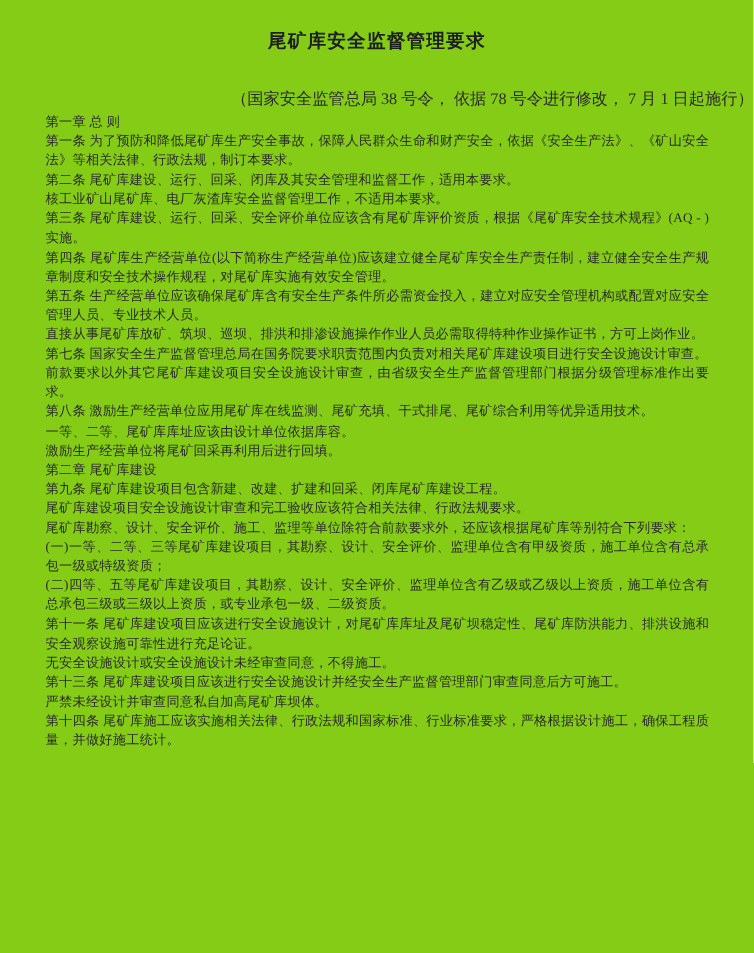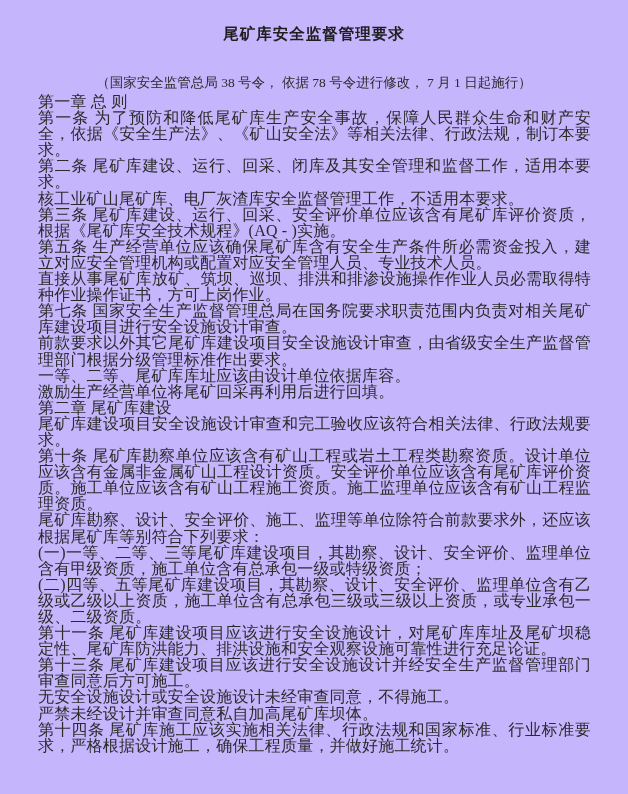--- a/index.html
+++ b/index.html
@@ -4,80 +4,82 @@
 <style>
   html, body {
     margin: 0;
     padding: 0;
     background: #ffffff;
   }
   .page {
     position: relative;
     width: 628px;
     height: 794px;
-    background: #c4b5fd;
+    background: #84cc16;
     overflow: hidden;
     font-family: "Liberation Serif", "DejaVu Serif", serif;
     color: #2b2b2b;
   }
   .doc-title {
     margin: 0;
     padding-top: 24px;
     text-align: center;
     font-size: 15.5px;
     font-weight: bold;
     letter-spacing: 1px;
     color: #1f1f1f;
   }
   .doc-subtitle {
     margin: 0;
     margin-top: 29px;
-    text-align: center;
+    text-align: right;
     font-size: 13.5px;
     color: #2b2b2b;
     white-space: nowrap;
   }
   .doc-body {
     margin-top: 2px;
     padding: 0 37px 0 38px;
   }
   .doc-body p {
     margin: 0;
-    font-size: 16px;
+    font-size: 11px;
     line-height: 16.1px;
     letter-spacing: 0.2px;
     text-align: justify;
     word-break: break-all;
     overflow-wrap: anywhere;
     color: #2b2b2b;
   }
 </style>
 </head>
 <body>
 
 <div class="page">
   <h1 class="doc-title">尾矿库安全监督管理要求</h1>
   <div class="doc-subtitle">（国家安全监管总局 38 号令， 依据 78 号令进行修改， 7 月 1 日起施行）</div>
   <div class="doc-body" id="doc-body">
       <p>第一章 总 则</p>
       <p>第一条 为了预防和降低尾矿库生产安全事故，保障人民群众生命和财产安全，依据《安全生产法》、《矿山安全法》等相关法律、行政法规，制订本要求。</p>
       <p>第二条 尾矿库建设、运行、回采、闭库及其安全管理和监督工作，适用本要求。</p>
       <p>核工业矿山尾矿库、电厂灰渣库安全监督管理工作，不适用本要求。</p>
       <p>第三条 尾矿库建设、运行、回采、安全评价单位应该含有尾矿库评价资质，根据《尾矿库安全技术规程》(AQ - )实施。</p>
+      <p>第四条 尾矿库生产经营单位(以下简称生产经营单位)应该建立健全尾矿库安全生产责任制，建立健全安全生产规章制度和安全技术操作规程，对尾矿库实施有效安全管理。</p>
       <p>第五条 生产经营单位应该确保尾矿库含有安全生产条件所必需资金投入，建立对应安全管理机构或配置对应安全管理人员、专业技术人员。</p>
       <p>直接从事尾矿库放矿、筑坝、巡坝、排洪和排渗设施操作作业人员必需取得特种作业操作证书，方可上岗作业。</p>
       <p>第七条 国家安全生产监督管理总局在国务院要求职责范围内负责对相关尾矿库建设项目进行安全设施设计审查。</p>
       <p>前款要求以外其它尾矿库建设项目安全设施设计审查，由省级安全生产监督管理部门根据分级管理标准作出要求。</p>
+      <p>第八条 激励生产经营单位应用尾矿库在线监测、尾矿充填、干式排尾、尾矿综合利用等优异适用技术。</p>
       <p>一等、二等、尾矿库库址应该由设计单位依据库容。</p>
       <p>激励生产经营单位将尾矿回采再利用后进行回填。</p>
       <p>第二章 尾矿库建设</p>
+      <p>第九条 尾矿库建设项目包含新建、改建、扩建和回采、闭库尾矿库建设工程。</p>
       <p>尾矿库建设项目安全设施设计审查和完工验收应该符合相关法律、行政法规要求。</p>
-      <p>第十条 尾矿库勘察单位应该含有矿山工程或岩土工程类勘察资质。设计单位应该含有金属非金属矿山工程设计资质。安全评价单位应该含有尾矿库评价资质。施工单位应该含有矿山工程施工资质。施工监理单位应该含有矿山工程监理资质。</p>
       <p>尾矿库勘察、设计、安全评价、施工、监理等单位除符合前款要求外，还应该根据尾矿库等别符合下列要求：</p>
       <p>(一)一等、二等、三等尾矿库建设项目，其勘察、设计、安全评价、监理单位含有甲级资质，施工单位含有总承包一级或特级资质；</p>
       <p>(二)四等、五等尾矿库建设项目，其勘察、设计、安全评价、监理单位含有乙级或乙级以上资质，施工单位含有总承包三级或三级以上资质，或专业承包一级、二级资质。</p>
       <p>第十一条 尾矿库建设项目应该进行安全设施设计，对尾矿库库址及尾矿坝稳定性、尾矿库防洪能力、排洪设施和安全观察设施可靠性进行充足论证。</p>
+      <p>无安全设施设计或安全设施设计未经审查同意，不得施工。</p>
       <p>第十三条 尾矿库建设项目应该进行安全设施设计并经安全生产监督管理部门审查同意后方可施工。</p>
-      <p>无安全设施设计或安全设施设计未经审查同意，不得施工。</p>
       <p>严禁未经设计并审查同意私自加高尾矿库坝体。</p>
       <p>第十四条 尾矿库施工应该实施相关法律、行政法规和国家标准、行业标准要求，严格根据设计施工，确保工程质量，并做好施工统计。</p>
     </div>
 </div>
 
 </body></html>

